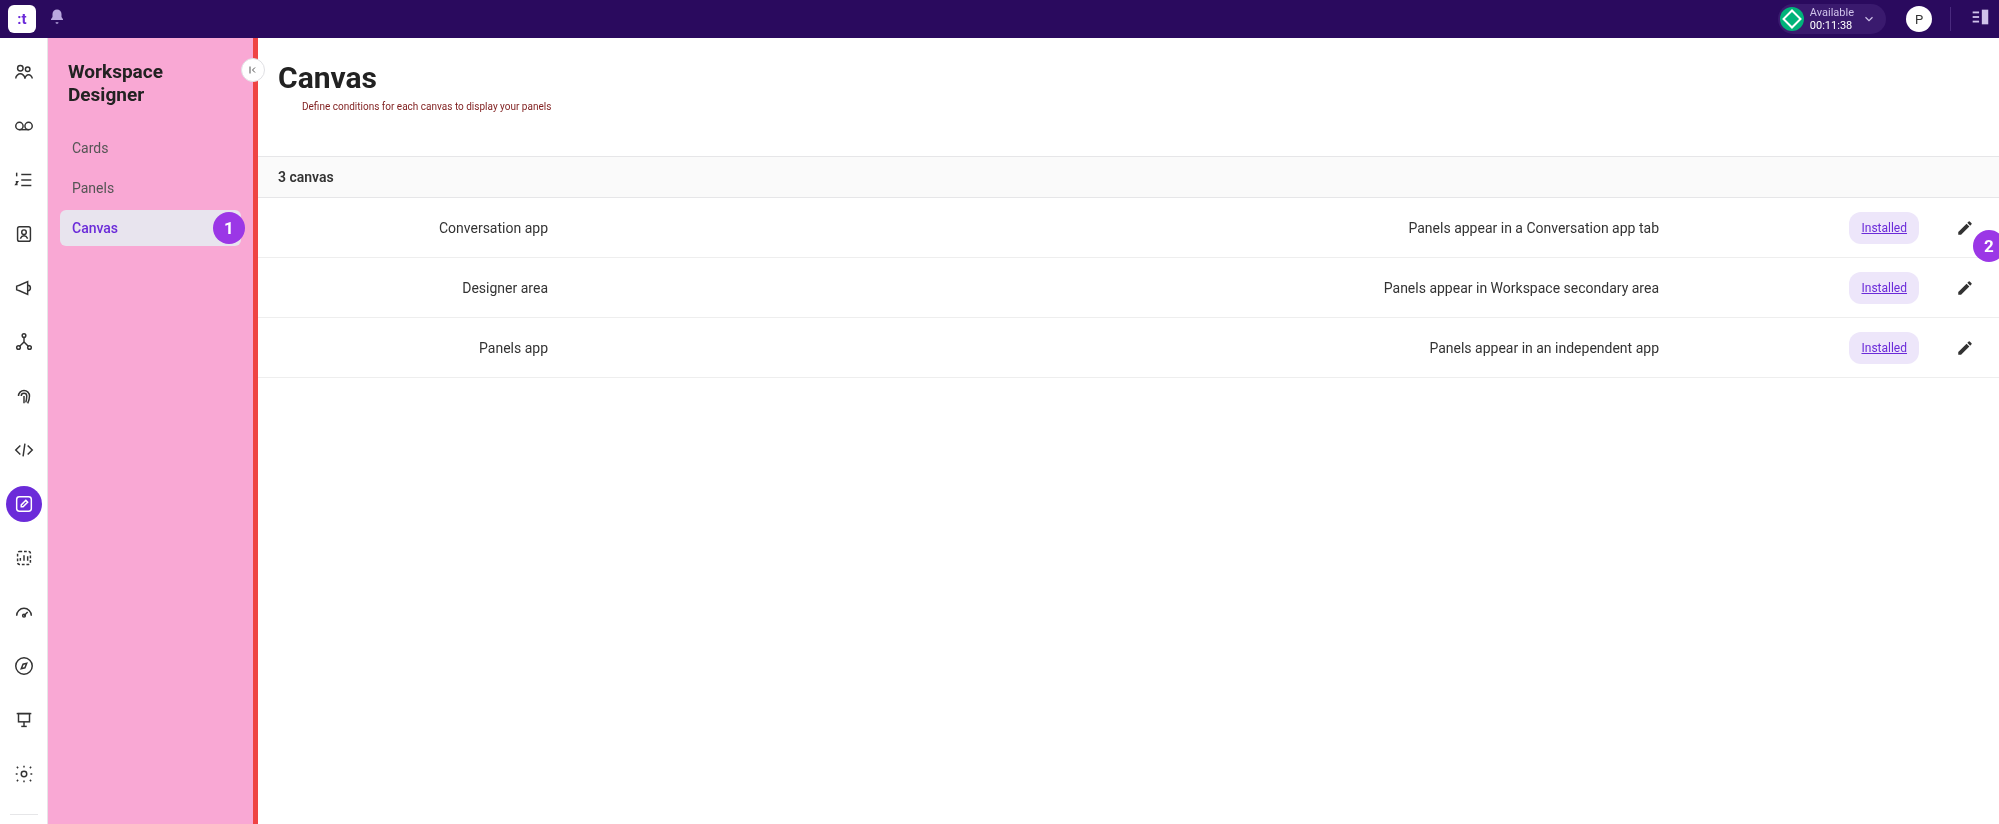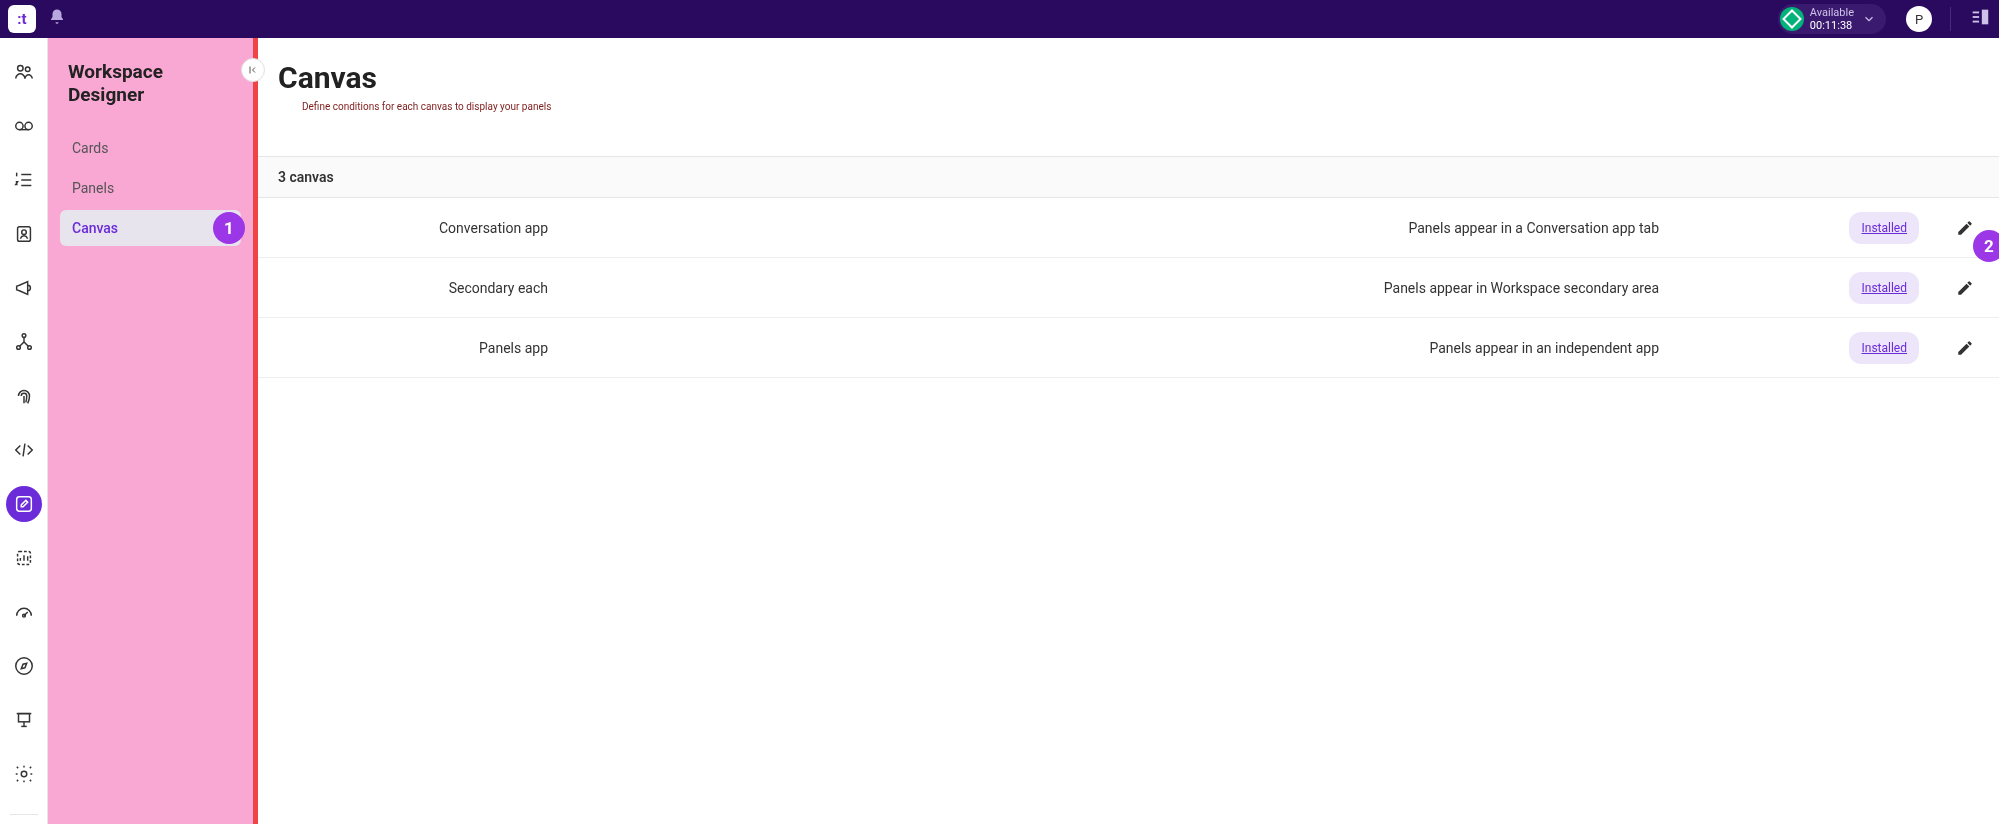--- a/index.html
+++ b/index.html
@@ -353,21 +353,21 @@
         <div><span class="status-badge">Installed</span></div>
         <div class="edit-btn">
           <svg viewBox="0 0 24 24">
               <path d="M3 17.25V21h3.75L17.81 9.94l-3.75-3.75L3 17.25zM20.71 7.04a1 1 0 0 0 0-1.41l-2.34-2.34a1 1 0 0 0-1.41 0L15.13 5.12l3.75 3.75 1.83-1.83z"></path>
             </svg>
         </div>
         <div class="callout" style="right:-6px; top:32px;">2</div>
       </div>
 
       <div class="table-row">
-        <div>Secondary each</div>
+        <div>Designer area</div>
         <div>Panels appear in Workspace secondary area</div>
         <div><span class="status-badge">Installed</span></div>
         <div class="edit-btn">
           <svg viewBox="0 0 24 24">
               <path d="M3 17.25V21h3.75L17.81 9.94l-3.75-3.75L3 17.25zM20.71 7.04a1 1 0 0 0 0-1.41l-2.34-2.34a1 1 0 0 0-1.41 0L15.13 5.12l3.75 3.75 1.83-1.83z"></path>
             </svg>
         </div>
       </div>
 
       <div class="table-row">

